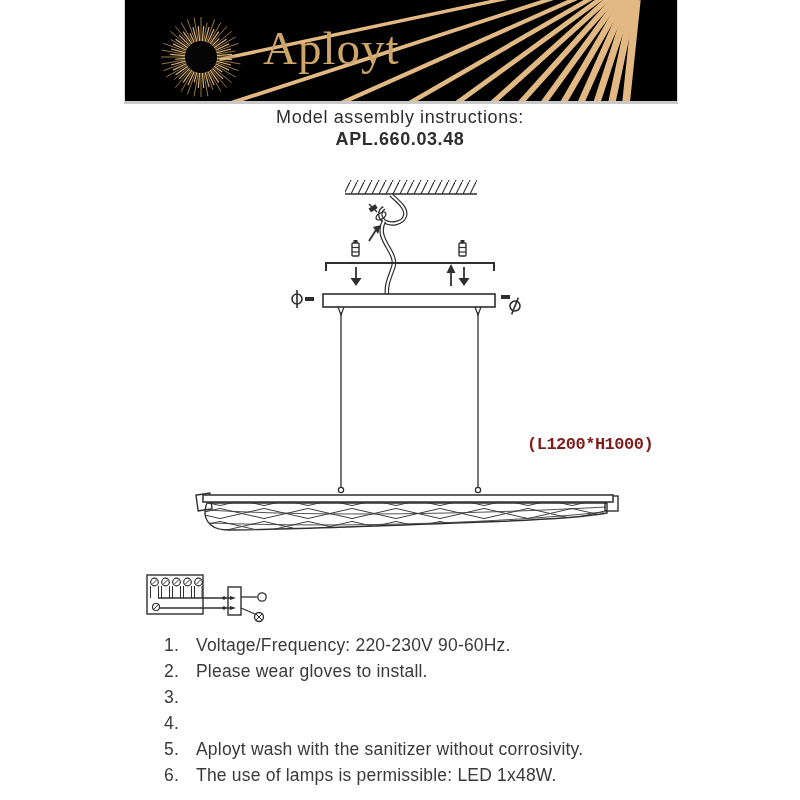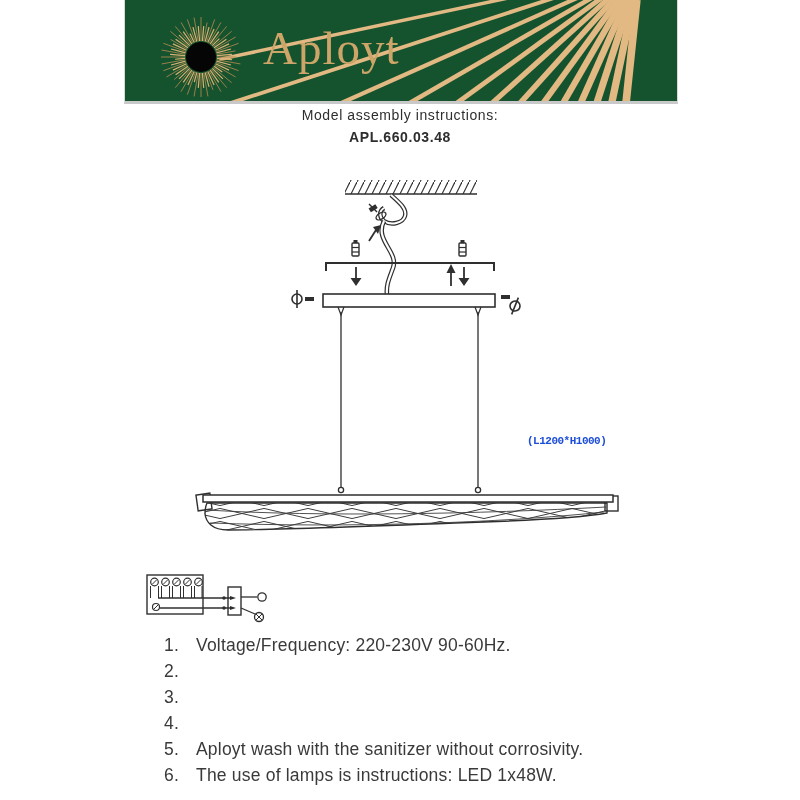--- a/index.html
+++ b/index.html
@@ -1,33 +1,33 @@
 <!DOCTYPE html>
 <html><head>
 <meta charset="utf-8">
 <style>
   html,body{margin:0;padding:0;}
   body{width:800px;height:800px;position:relative;background:#ffffff;
        font-family:"Liberation Sans",sans-serif;overflow:hidden;}
 
   .banner{position:absolute;left:124px;top:0;width:552px;height:101px;
-          background:#14532d;overflow:hidden;
+          background:#000000;overflow:hidden;
           border-left:1px solid #d9d9d9;border-right:1px solid #d9d9d9;
           border-bottom:3px solid #c9c9c9;box-sizing:content-box;}
   .banner svg{position:absolute;left:0;top:0;}
   .brand{position:absolute;left:138px;top:20px;font-family:"Liberation Serif",serif;
          font-size:47px;line-height:1.2;color:#cda568;letter-spacing:1px;font-weight:400;}
 
   .title-line{position:absolute;left:0;right:0;text-align:center;color:#2e2e2e;
-              font-size:14px;letter-spacing:0.6px;}
+              font-size:18px;letter-spacing:0.6px;}
   .t1{top:107px;}
   .t2{top:129px;font-weight:bold;}
 
   .dim-label{position:absolute;left:527px;top:435px;font-family:"Liberation Mono",monospace;
-             font-weight:700;font-size:11px;color:#1d4ed8;letter-spacing:-0.5px;}
+             font-weight:700;font-size:17px;color:#7f1d1d;letter-spacing:-0.5px;}
 
   .inst{position:absolute;left:164px;top:632px;}
   .inst-row{display:flex;line-height:26px;font-size:17.5px;color:#3a3a3a;letter-spacing:0.2px;}
   .inst-num{width:21px;margin-right:11px;}
 
   svg.diagram{position:absolute;left:0;top:0;}
 </style>
 </head>
 <body>
 
@@ -257,28 +257,29 @@
 
 <div class="dim-label">(L1200*H1000)</div>
 
 <div class="inst">
   <div class="inst-row">
     <span class="inst-num">1.</span>
     <span>Voltage/Frequency: 220-230V 90-60Hz.</span>
   </div>
   <div class="inst-row">
     <span class="inst-num">2.</span>
+    <span>Please wear gloves to install.</span>
   </div>
   <div class="inst-row">
     <span class="inst-num">3.</span>
   </div>
   <div class="inst-row">
     <span class="inst-num">4.</span>
   </div>
   <div class="inst-row">
     <span class="inst-num">5.</span>
     <span>Aployt wash with the sanitizer without corrosivity.</span>
   </div>
   <div class="inst-row">
     <span class="inst-num">6.</span>
-    <span>The use of lamps is instructions: LED 1x48W.</span>
+    <span>The use of lamps is permissible: LED 1x48W.</span>
   </div>
 </div>
 
 </body></html>

